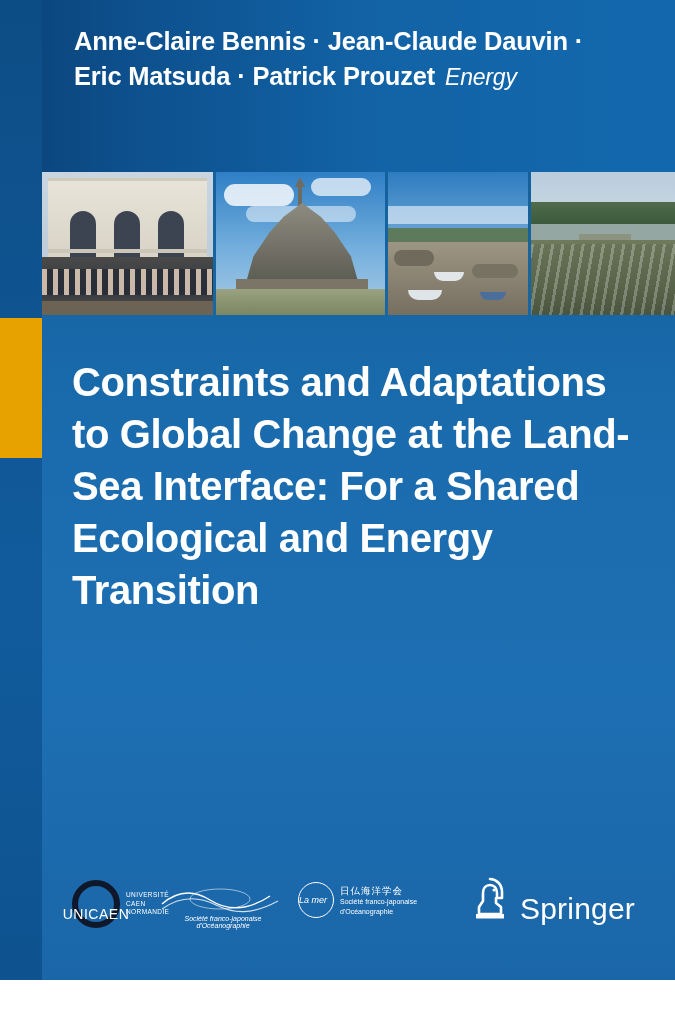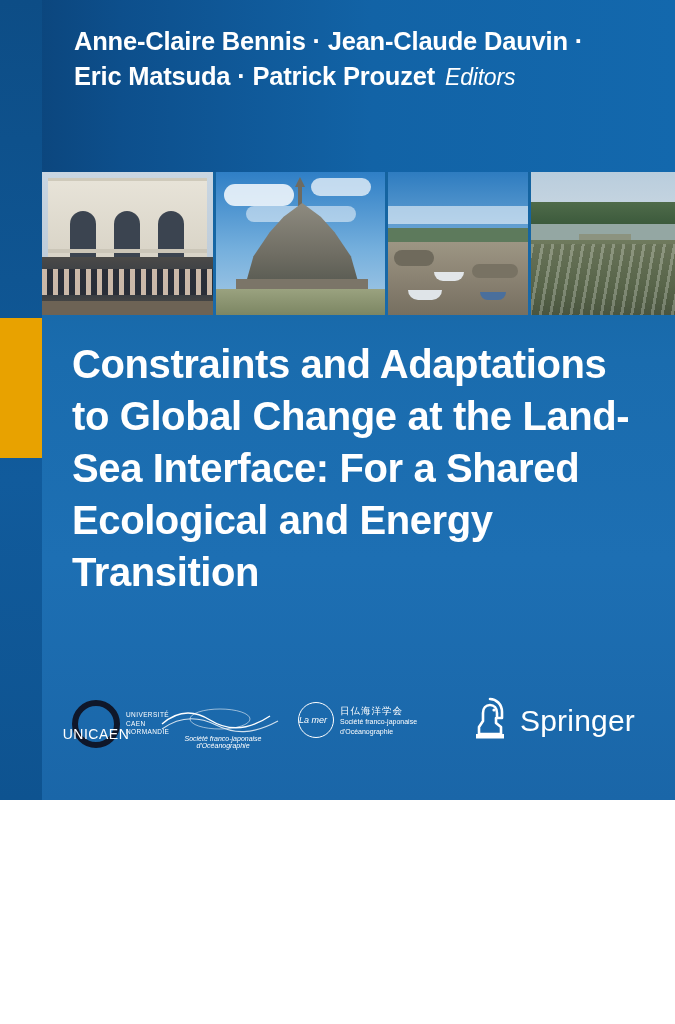--- a/index.html
+++ b/index.html
@@ -6,21 +6,21 @@
     margin: 0;
     padding: 0;
     background: #ffffff;
   }
   body {
     font-family: "Liberation Sans", sans-serif;
   }
   .cover {
     position: relative;
     width: 675px;
-    height: 800px;
+    height: 980px;
     overflow: hidden;
     background: #c2410c;
   }
   
   .bg-main {
     position: absolute;
     inset: 0;
     background: linear-gradient(180deg, #0f5ca3 0%, #14639f 22%, #1a6cae 45%, #1d6fb3 70%, #1a66a8 100%);
   }
   .bg-left-strip {
@@ -148,21 +148,21 @@
     background: repeating-linear-gradient(100deg,
       rgba(255,255,255,0.22) 0px, rgba(255,255,255,0.22) 3px,
       rgba(0,0,0,0.05) 3px, rgba(0,0,0,0.05) 10px);
   }
   .p4-structure { position:absolute; left:48px; top:62px; width:52px; height:10px; background:#8c937f; }
 
   
   .title {
     position: absolute;
     left: 72px;
-    top: 338px;
+    top: 356px;
     right: 30px;
     color: #ffffff;
     font-size: 40px;
     font-weight: bold;
     line-height: 1.3;
     letter-spacing: -0.4px;
   }
   .subtitle {
     position: absolute;
     left: 72px;
@@ -208,37 +208,37 @@
   }
   .logo-lamer { left: 226px; top: 10px; display: flex; align-items: center; }
   .logo-lamer .circle {
     width: 34px; height: 34px; border-radius: 50%;
     border: 1.5px solid #ffffff;
     display: flex; align-items: center; 
     font-size: 9px; font-style: italic;
   }
   .logo-lamer .txt { margin-left: 6px; font-size: 7px; line-height: 1.4; }
   .logo-lamer .jp { font-size: 9.5px; letter-spacing: 1px; }
-  .logo-springer { right: 0px; top: 4px; display: flex; align-items: center; }
+  .logo-springer { right: 0px; top: 4px; display: flex; align-items: flex-end; }
   .logo-springer .knight { margin-right: 10px; }
   .logo-springer .name { font-size: 30px; letter-spacing: 0.2px; }
 </style>
 </head>
 <body>
 
 <div class="cover">
   <div class="bg-main"></div>
   <div class="bg-top-dark"></div>
   <div class="bg-left-strip"></div>
   <div class="accent-bar"></div>
 
   <div class="editors">
     <div>Anne-Claire Bennis · Jean-Claude Dauvin ·</div>
     <div>
-      <span>Eric Matsuda · Patrick Prouzet</span><span class="ed-word">Editors</span>
+      <span>Eric Matsuda · Patrick Prouzet</span><span class="ed-word">Energy</span>
     </div>
   </div>
 
   <div class="photo-strip">
     <div class="photo photo-1">
       <div class="p1-sky"></div>
       <div class="p1-building">
         <div class="p1-arch" style="left:22px;"></div>
         <div class="p1-arch" style="left:66px;"></div>
         <div class="p1-arch" style="left:110px;"></div>

